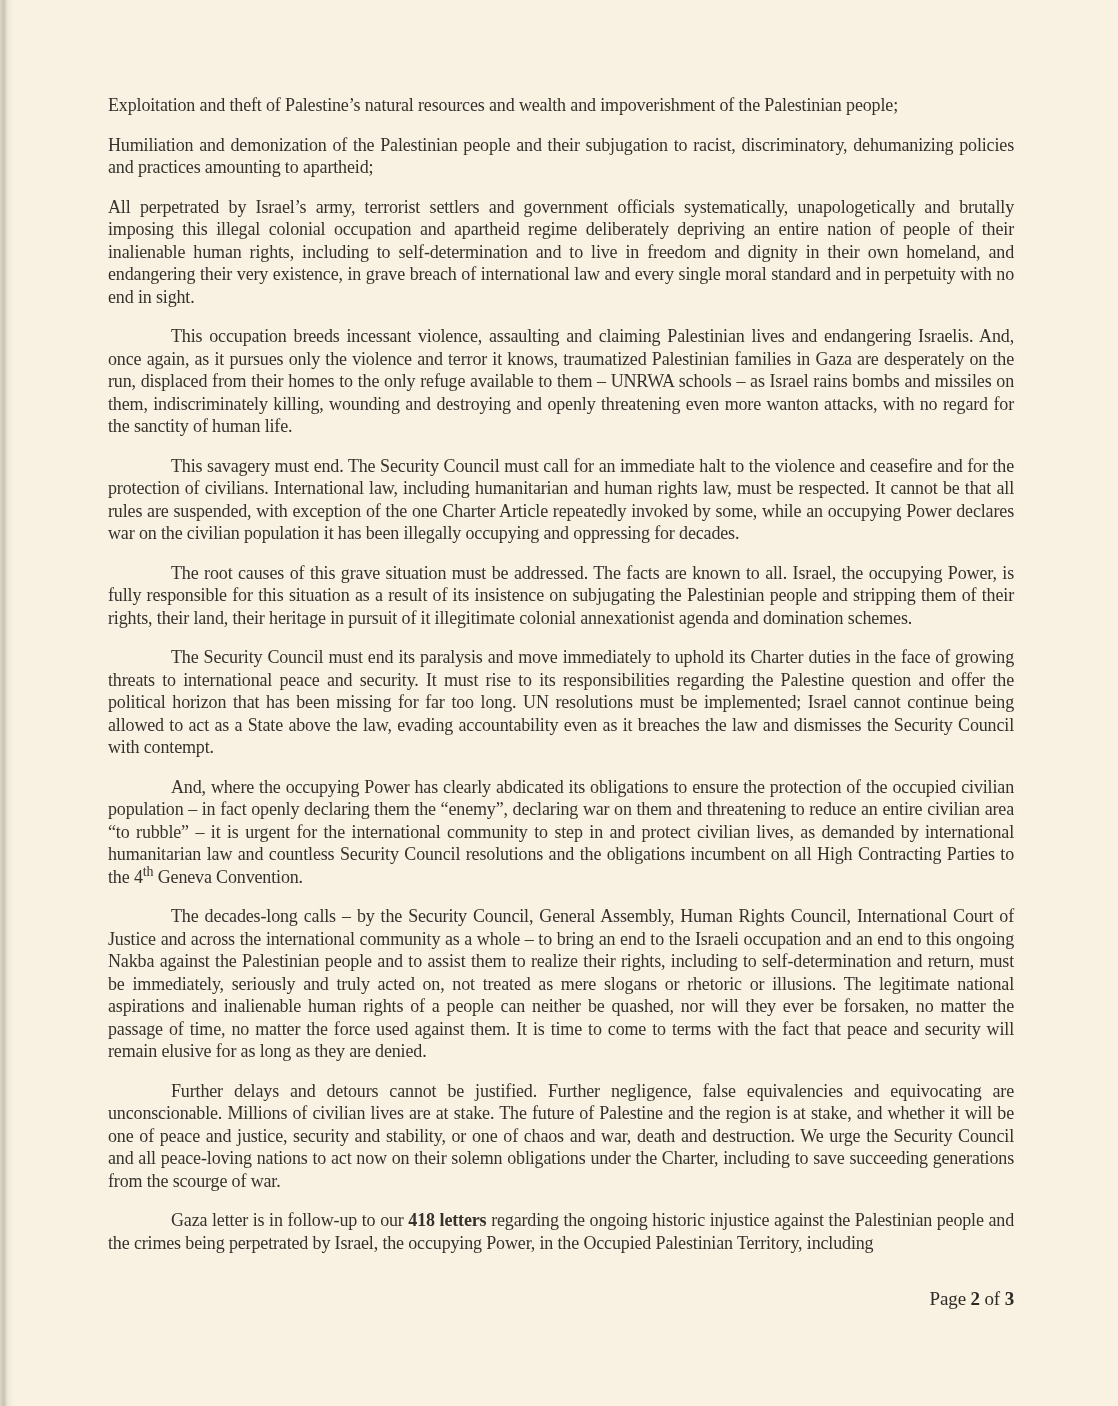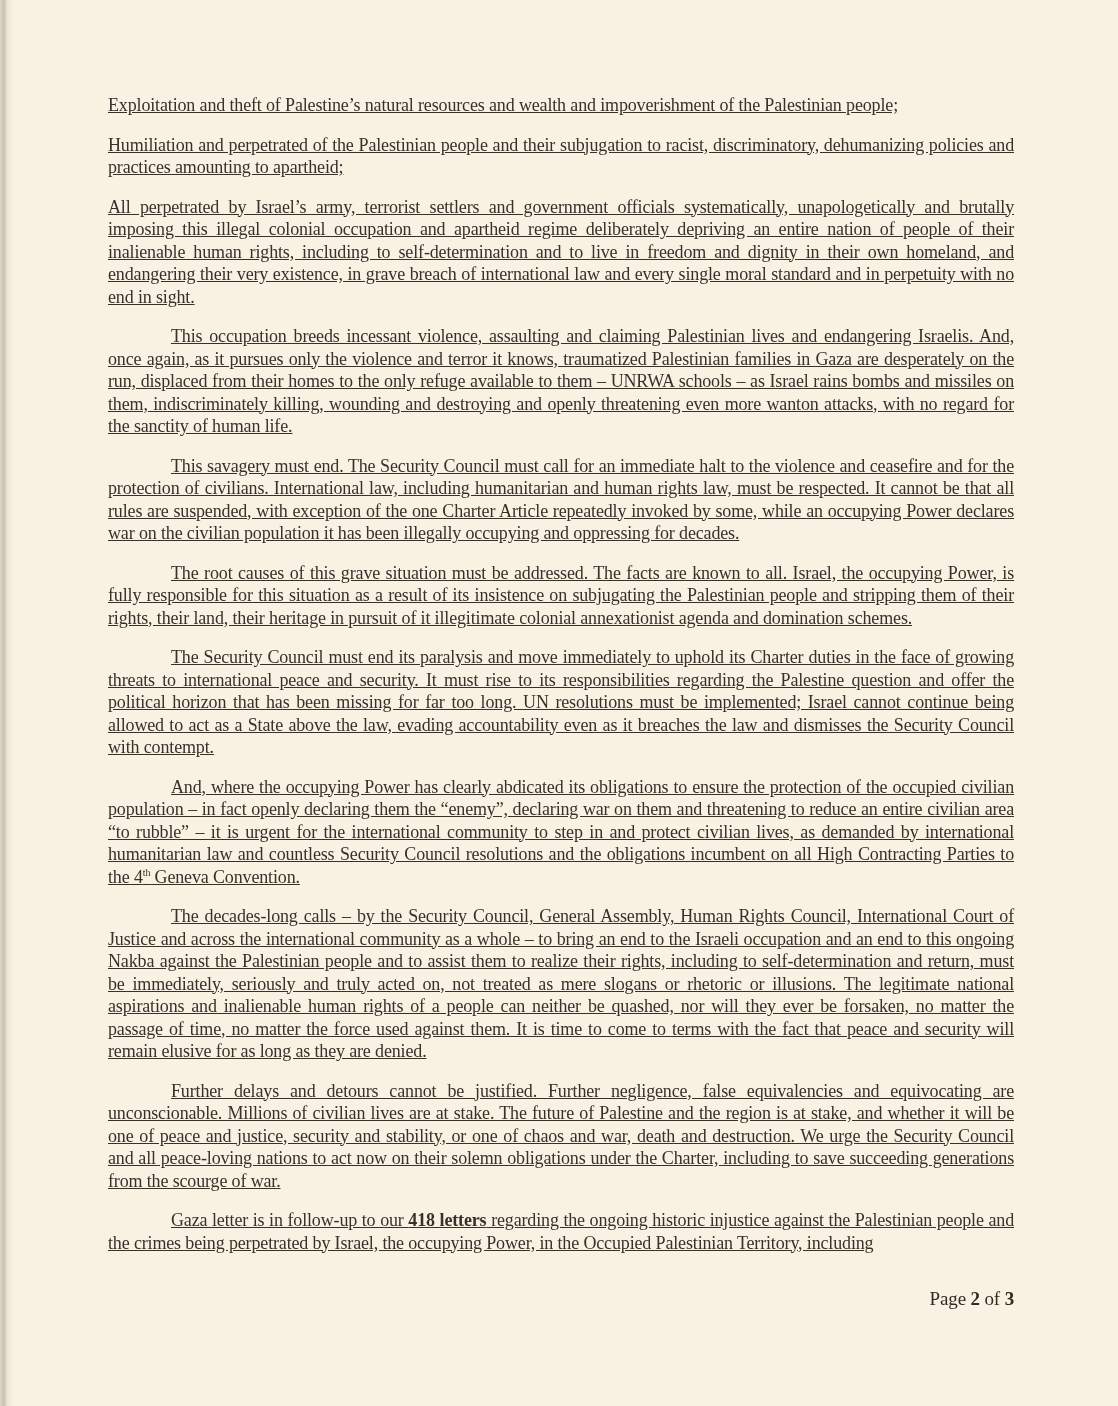--- a/index.html
+++ b/index.html
@@ -38,27 +38,26 @@
     top: 94px;
     width: 906px;
     color: #35322c;
     font-size: 18px;
     line-height: 22.5px;
     letter-spacing: -0.15px;
     text-align: justify;
   }
   .para {
     margin: 0 0 17px 0;
-    text-decoration: underline;
   }
   .para.indent {
     text-indent: 63px;
   }
   .para sup {
-    font-size: 10px;
+    font-size: 14px;
     line-height: 0;
     vertical-align: super;
   }
   .para strong, .footer strong {
     font-weight: bold;
   }
   .footer {
     margin-top: 34px;
     text-align: right;
     font-size: 19px;
@@ -66,21 +65,21 @@
   }
 </style>
 </head>
 <body>
 
 <div class="page">
   <div class="left-edge"></div>
 
   <div class="content">
     <p class="para">Exploitation and theft of Palestine’s natural resources and wealth and impoverishment of the Palestinian people;</p>
-    <p class="para">Humiliation and perpetrated of the Palestinian people and their subjugation to racist, discriminatory, dehumanizing policies and practices amounting to apartheid;</p>
+    <p class="para">Humiliation and demonization of the Palestinian people and their subjugation to racist, discriminatory, dehumanizing policies and practices amounting to apartheid;</p>
     <p class="para">All perpetrated by Israel’s army, terrorist settlers and government officials systematically, unapologetically and brutally imposing this illegal colonial occupation and apartheid regime deliberately depriving an entire nation of people of their inalienable human rights, including to self-determination and to live in freedom and dignity in their own homeland, and endangering their very existence, in grave breach of international law and every single moral standard and in perpetuity with no end in sight.</p>
     <p class="para indent">This occupation breeds incessant violence, assaulting and claiming Palestinian lives and endangering Israelis. And, once again, as it pursues only the violence and terror it knows, traumatized Palestinian families in Gaza are desperately on the run, displaced from their homes to the only refuge available to them – UNRWA schools – as Israel rains bombs and missiles on them, indiscriminately killing, wounding and destroying and openly threatening even more wanton attacks, with no regard for the sanctity of human life.</p>
     <p class="para indent">This savagery must end. The Security Council must call for an immediate halt to the violence and ceasefire and for the protection of civilians. International law, including humanitarian and human rights law, must be respected. It cannot be that all rules are suspended, with exception of the one Charter Article repeatedly invoked by some, while an occupying Power declares war on the civilian population it has been illegally occupying and oppressing for decades.</p>
     <p class="para indent">The root causes of this grave situation must be addressed. The facts are known to all. Israel, the occupying Power, is fully responsible for this situation as a result of its insistence on subjugating the Palestinian people and stripping them of their rights, their land, their heritage in pursuit of it illegitimate colonial annexationist agenda and domination schemes.</p>
     <p class="para indent">The Security Council must end its paralysis and move immediately to uphold its Charter duties in the face of growing threats to international peace and security. It must rise to its responsibilities regarding the Palestine question and offer the political horizon that has been missing for far too long. UN resolutions must be implemented; Israel cannot continue being allowed to act as a State above the law, evading accountability even as it breaches the law and dismisses the Security Council with contempt.</p>
     <p class="para indent"><span>And, where the occupying Power has clearly abdicated its obligations to ensure the protection of the occupied civilian population – in fact openly declaring them the “enemy”, declaring war on them and threatening to reduce an entire civilian area “to rubble” – it is urgent for the international community to step in and protect civilian lives, as demanded by international humanitarian law and countless Security Council resolutions and the obligations incumbent on all High Contracting Parties to the 4</span><sup>th</sup><span> Geneva Convention.</span></p>
     <p class="para indent">The decades-long calls – by the Security Council, General Assembly, Human Rights Council, International Court of Justice and across the international community as a whole – to bring an end to the Israeli occupation and an end to this ongoing Nakba against the Palestinian people and to assist them to realize their rights, including to self-determination and return, must be immediately, seriously and truly acted on, not treated as mere slogans or rhetoric or illusions. The legitimate national aspirations and inalienable human rights of a people can neither be quashed, nor will they ever be forsaken, no matter the passage of time, no matter the force used against them. It is time to come to terms with the fact that peace and security will remain elusive for as long as they are denied.</p>
     <p class="para indent">Further delays and detours cannot be justified. Further negligence, false equivalencies and equivocating are unconscionable. Millions of civilian lives are at stake. The future of Palestine and the region is at stake, and whether it will be one of peace and justice, security and stability, or one of chaos and war, death and destruction. We urge the Security Council and all peace-loving nations to act now on their solemn obligations under the Charter, including to save succeeding generations from the scourge of war.</p>
     <p class="para indent"><span>Gaza letter is in follow-up to our </span><strong>418 letters</strong><span> regarding the ongoing historic injustice against the Palestinian people and the crimes being perpetrated by Israel, the occupying Power, in the Occupied Palestinian Territory, including</span></p>
 

